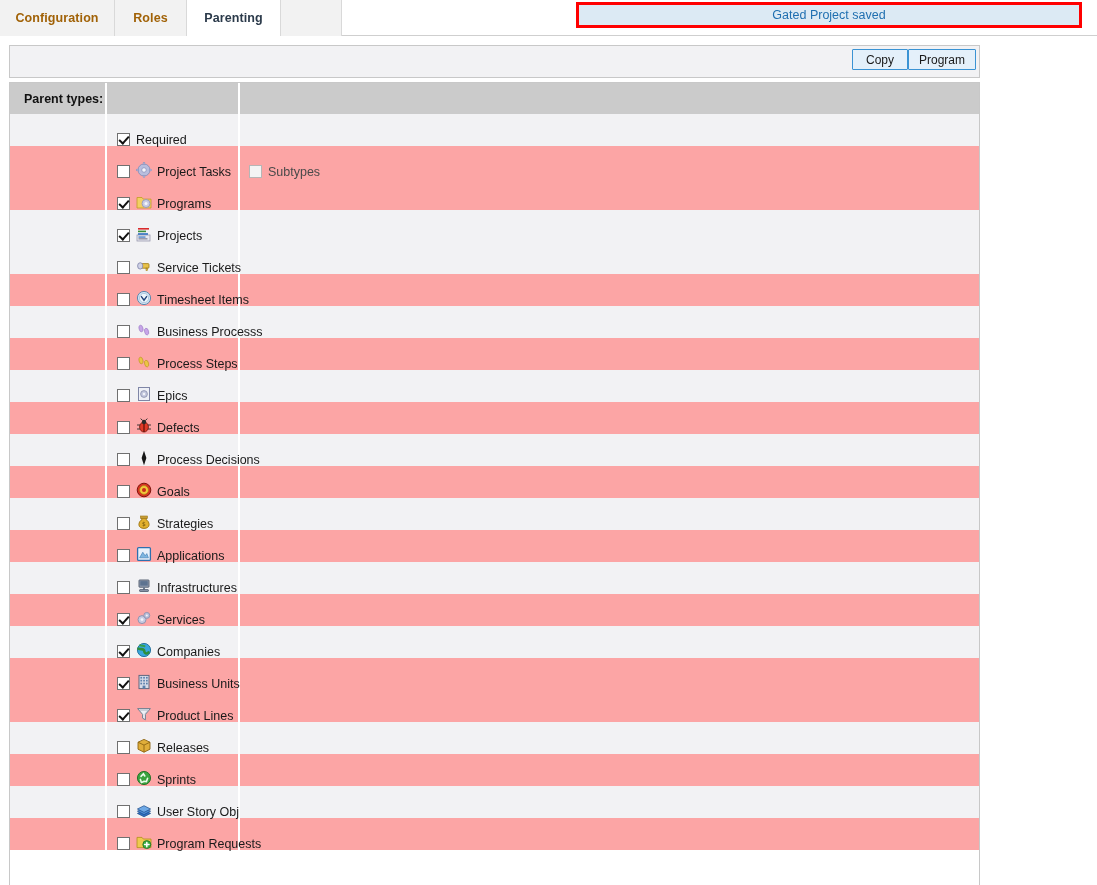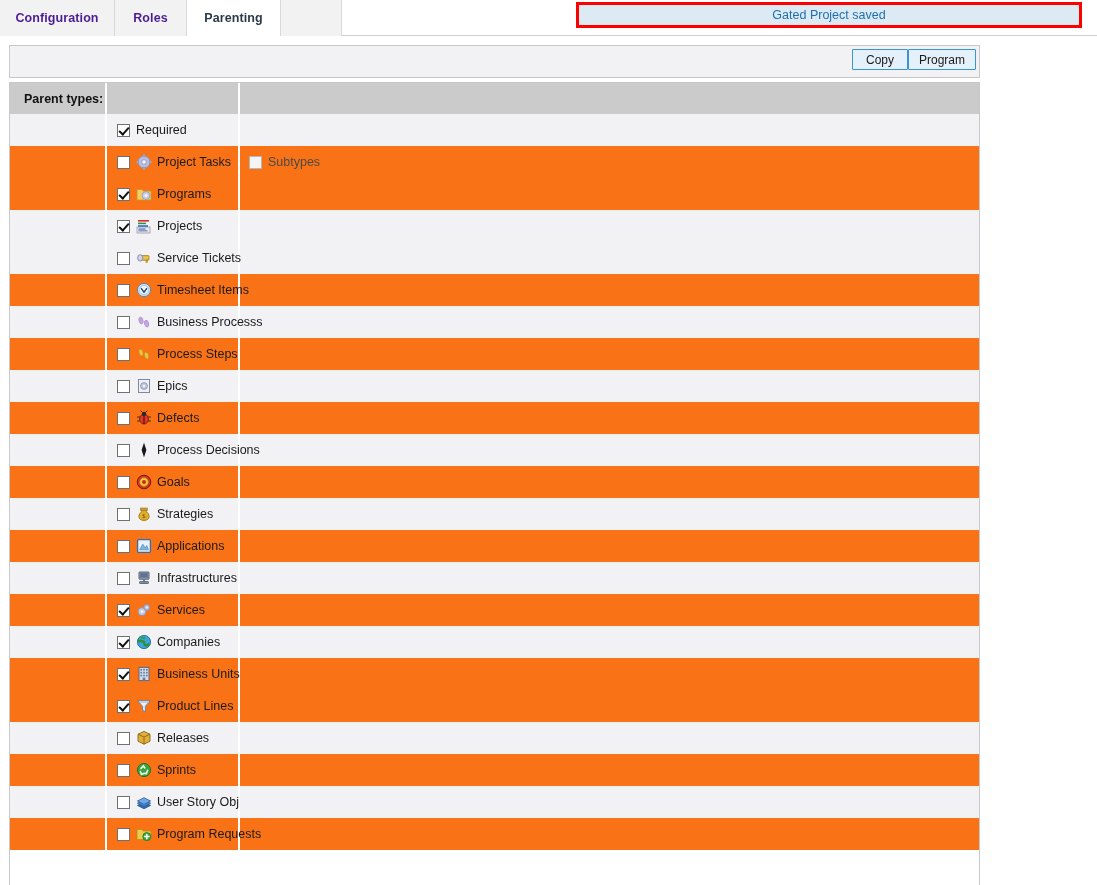--- a/index.html
+++ b/index.html
@@ -33,21 +33,21 @@
     height: 36px;
     display: flex;
     align-items: stretch;
   }
   .tab {
     display: flex;
     align-items: center;
     justify-content: center;
     font-size: 12.5px;
     font-weight: bold;
-    color: #4c1d95;
+    color: #a16207;
     background: #f2f2f2;
     border-right: 1px solid #d9d9d9;
     box-sizing: border-box;
     cursor: pointer;
     user-select: none;
     letter-spacing: .1px;
   }
   .tab.active {
     background: #ffffff;
     color: #2b3a4a;
@@ -150,28 +150,28 @@
     font-weight: bold;
     font-size: 12.5px;
     color: #111;
     padding-left: 14px;
     background: #cbcbcb;
   }
   tr.headrow td.last { border-right: none; }
 
   tr.datarow { height: 32px; }
   tr.datarow td { height: 32px; }
-  tr.shade td.c1, tr.shade td.c2, tr.shade td.c3 { background: #f97316; }
+  tr.shade td.c1, tr.shade td.c2, tr.shade td.c3 { background: #fca5a5; }
   tr.plain td.c1, tr.plain td.c2, tr.plain td.c3 { background: #f2f2f4; }
   tr.datarow td.c1 { border-right: 2px solid #ffffff; }
   tr.datarow td.c2 { border-right: 2px solid #ffffff; }
 
   .cellwrap {
     display: flex;
-    align-items: center;
+    align-items: flex-end;
     padding-left: 10px;
     height: 32px;
     white-space: nowrap;
   }
   .cellwrap.sub { padding-left: 9px; }
 
   input.cb {
     -webkit-appearance: none;
     appearance: none;
     width: 13px;

